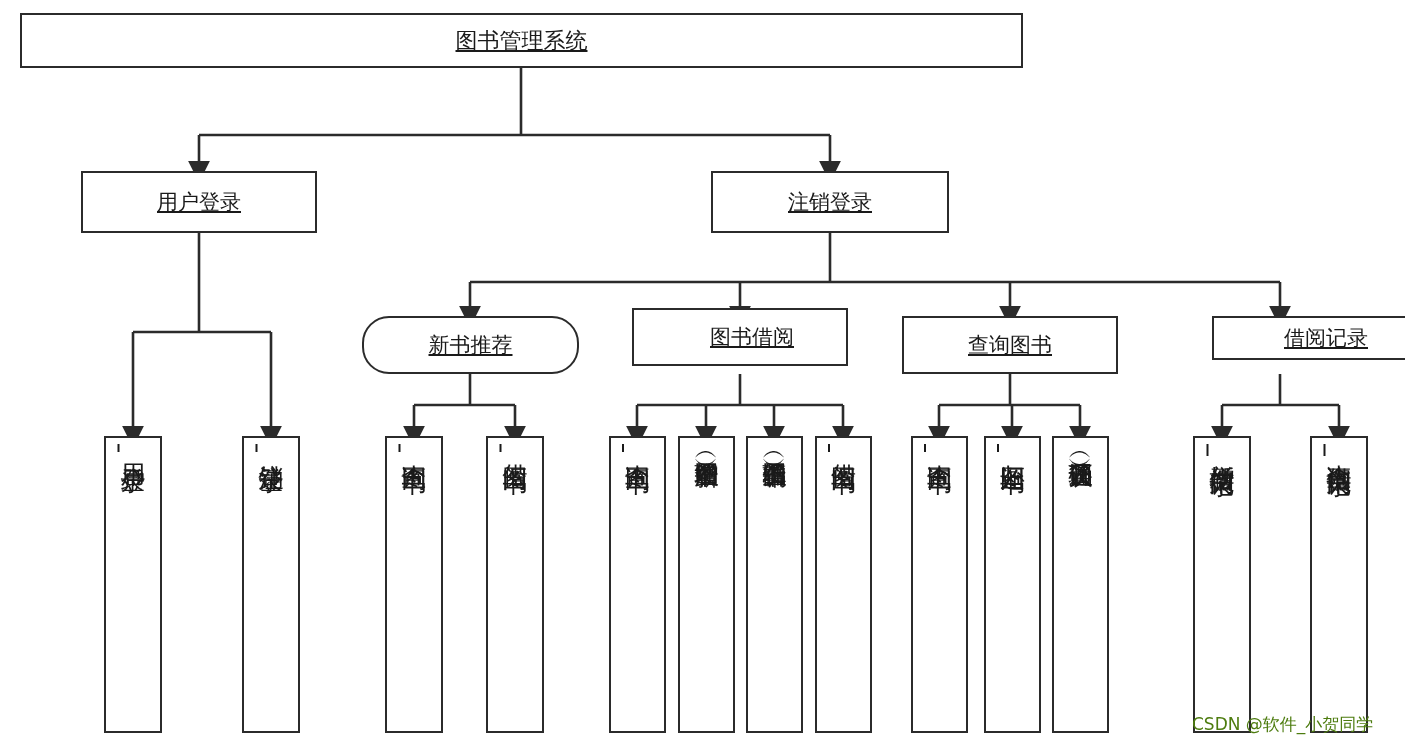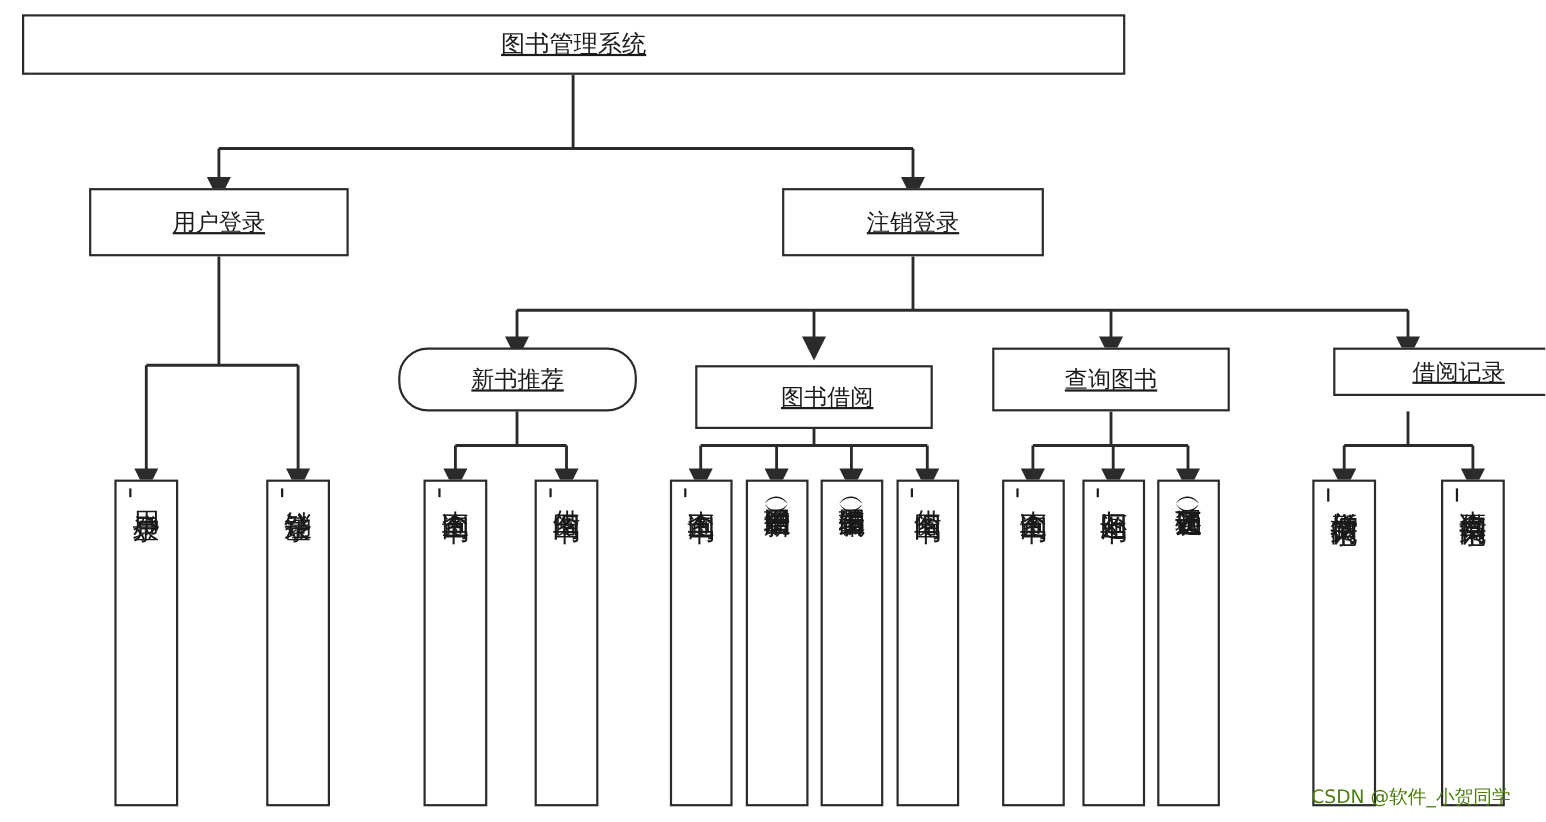--- a/index.html
+++ b/index.html
@@ -144,21 +144,21 @@
   <div class="node h" id="node-user-login" style="left: 81px; top: 171px; width: 236px; height: 62px;">
     <span class="lbl">用户登录</span>
   </div>
   <div class="node h" id="node-book-manage" style="left: 711px; top: 171px; width: 238px; height: 62px;">
     <span class="lbl">注销登录</span>
   </div>
 
   <div class="node h" id="node-new-book-rec" style="left: 362px; top: 316px; width: 217px; height: 58px; border-radius: 27px;">
     <span class="lbl">新书推荐</span>
   </div>
-  <div class="node h" id="node-book-borrow" style="left: 632px; top: 332px; width: 216px; height: 58px; padding-left: 24px;">
+  <div class="node h" id="node-book-borrow" style="left: 632px; top: 308px; width: 216px; height: 58px; padding-left: 24px;">
     <span class="lbl">图书借阅</span>
   </div>
   <div class="node h" id="node-current-borrow" style="left: 902px; top: 316px; width: 216px; height: 58px;">
     <span class="lbl">查询图书</span>
   </div>
   <div class="node h" id="node-borrow-record" style="left: 1212px; top: 316px; width: 216px; height: 44px; padding-left: 12px;">
     <span class="lbl">借阅记录</span>
   </div>
 
   <div class="node v" id="node-leaf-user-login" style="left: 104px; top: 436px; width: 58px; height: 297px;">

